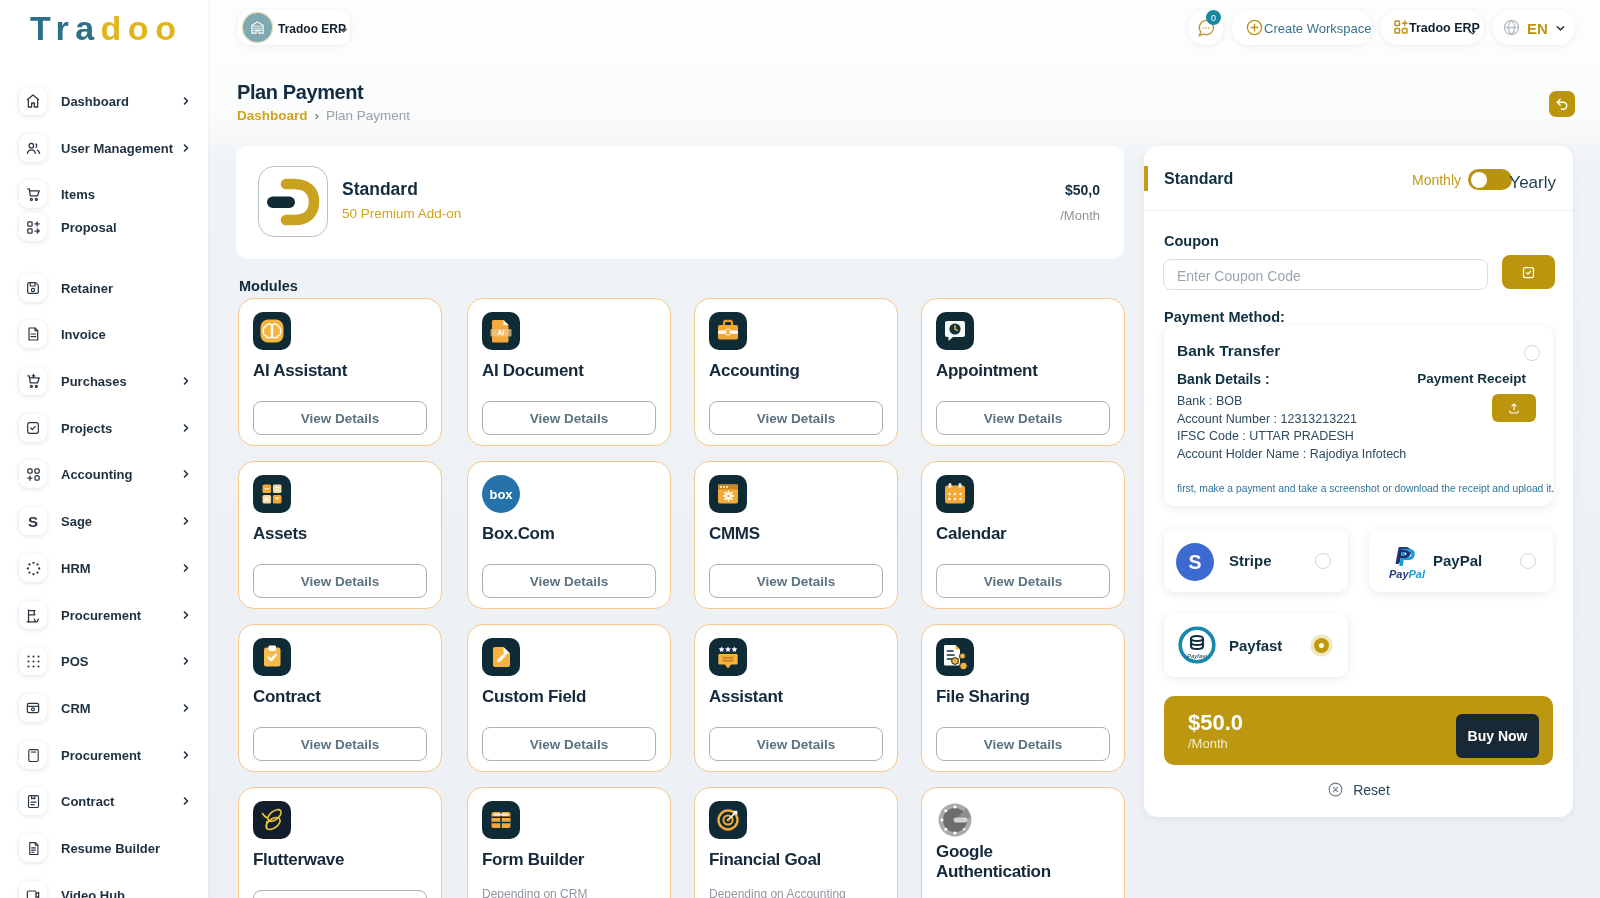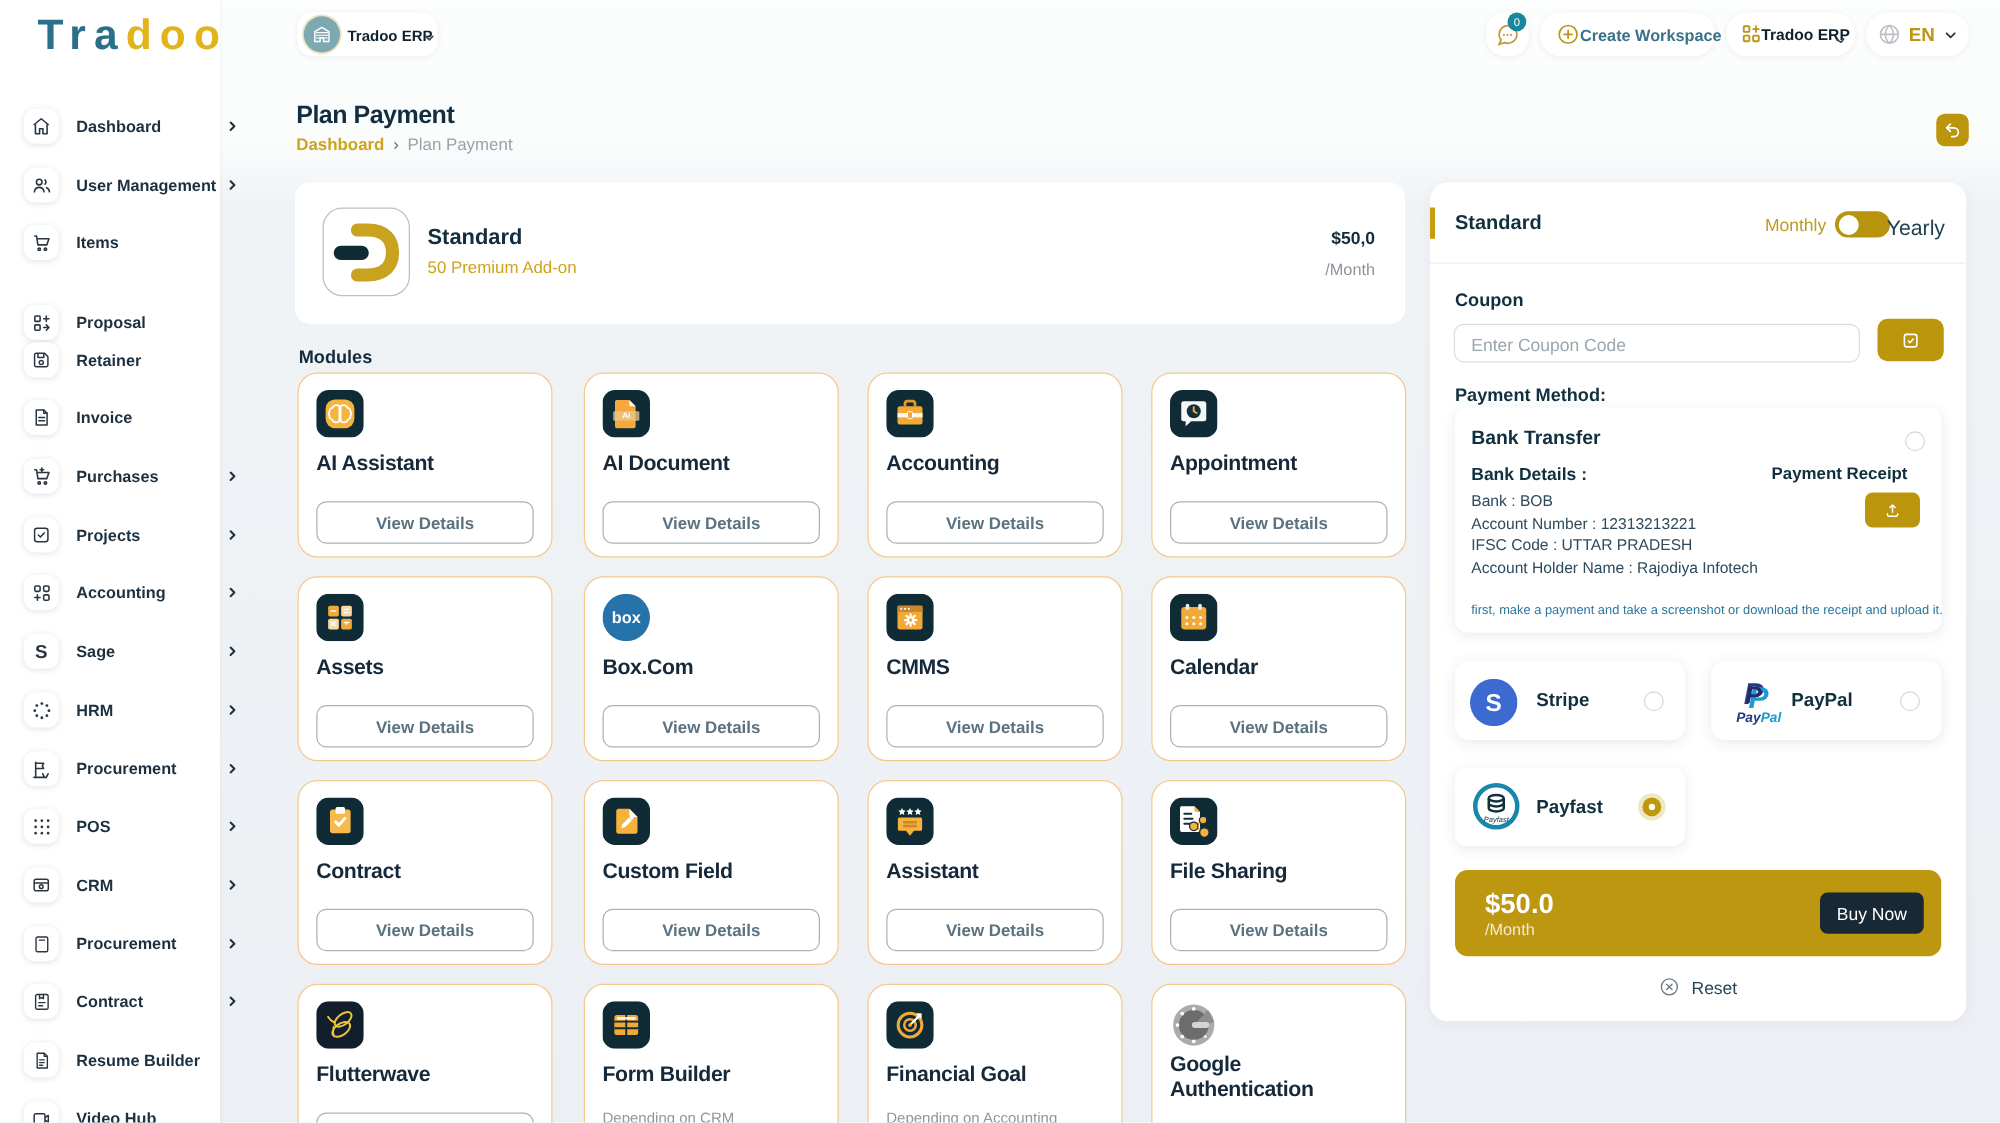--- a/index.html
+++ b/index.html
@@ -1,19 +1,19 @@
 <!DOCTYPE html>
 <html><head>
 <meta charset="utf-8">
 <style>
 * { margin:0; padding:0; box-sizing:border-box; }
 html,body { width:1600px; height:898px; overflow:hidden; font-family:"Liberation Sans", sans-serif; }
 body { background:linear-gradient(180deg,#fcfdfd 0px,#fbfcfc 112px,#f0f3f6 162px,#eceff3 898px); }
 body { position:relative; }
-.sidebar { position:absolute; left:0; top:0; width:176px; height:898px; background:#ffffff; box-shadow:1px 0 3px rgba(20,40,60,0.04); z-index:5; }
+.sidebar { position:absolute; left:0; top:0; width:208px; height:898px; background:#ffffff; box-shadow:1px 0 3px rgba(20,40,60,0.04); z-index:5; }
 .logo { position:absolute; left:30px; top:9px; font-size:34px; font-weight:700; letter-spacing:6.5px; }
 .logo .t { color:#2b7088; }
 .logo .g { color:#e2b41c; }
 .nav-item { position:absolute; left:0; width:208px; height:28px; }
 .nav-icon { position:absolute; left:19px; top:0; width:28px; height:28px; background:#fff; border-radius:9px; box-shadow:0 1px 5px rgba(30,50,70,0.14); display:flex; align-items:center; justify-content:center; color:#2a3642; }
 .nav-label { position:absolute; left:61px; top:50%; transform:translateY(-50%); font-size:13px; font-weight:700; color:#1d3040; white-space:nowrap; }
 .nav-chev { position:absolute; right:18px; top:50%; transform:translateY(-50%); width:8px; height:8px; }
 .nav-chev svg { display:block; }
 h1.page-title { position:absolute; left:237px; top:81px; font-size:20px; font-weight:700; color:#122c40; letter-spacing:-0.4px; }
 .crumbs { position:absolute; left:237px; top:108px; font-size:13.5px; }
@@ -56,21 +56,21 @@
 .bank-upload { position:absolute; right:17px; top:68px; width:44px; height:28px; background:#bb960d; border-radius:6px; display:flex; align-items:center; justify-content:center; }
 .bank-note { position:absolute; left:13px; top:157px; font-size:10.3px; color:#2b769c; white-space:nowrap; }
 .pay-card { position:absolute; width:184px; height:63px; background:#fff; border-radius:10px; box-shadow:0 2px 10px rgba(30,50,70,0.10); }
 .pay-name { position:absolute; left:65px; top:23px; font-size:15px; font-weight:700; color:#10303f; }
 .pay-radio { position:absolute; right:17px; top:24px; width:16px; height:16px; border:1px solid #d3d8db; border-radius:50%; }
 .pay-radio.sel { border:none; width:15px; height:15px; right:19px; top:24px; background:#bf990d; box-shadow:0 0 0 3.5px #efe7c2; }
 .pay-radio.sel::after { content:""; position:absolute; left:50%; top:50%; width:5px; height:5px; margin:-2.5px 0 0 -2.5px; border-radius:50%; background:#fff; }
 .price-bar { position:absolute; left:20px; top:550px; width:389px; height:69px; background:#bd970f; border-radius:10px; }
 .price-bar .amt { position:absolute; left:24px; top:14px; font-size:22px; font-weight:700; color:#fff; }
 .price-bar .per { position:absolute; left:24px; top:40px; font-size:13px; color:#f4ead0; }
-.buy-btn { position:absolute; right:14px; top:18px; width:83px; height:33px; background:#182834; border-radius:6px; color:#fff; font-size:14px; font-weight:400; display:flex; align-items:center; justify-content:center; }
+.buy-btn { position:absolute; right:14px; top:18px; width:83px; height:44px; background:#182834; border-radius:6px; color:#fff; font-size:14px; font-weight:700; display:flex; align-items:center; justify-content:center; }
 .reset-row { position:absolute; left:0; right:0; top:635px; display:flex; align-items:center; justify-content:center; gap:9px; color:#24465a; font-size:14px; }
 .back-btn { position:absolute; left:1549px; top:91px; width:26px; height:26px; background:#bb950c; border-radius:7px; display:flex; align-items:center; justify-content:center; z-index:6; }
 
 .chip { position:absolute; top:10px; height:35px; background:#fff; border-radius:16px; box-shadow:0 1px 6px rgba(30,50,70,0.07); display:flex; align-items:center; }
 .chip span { white-space:nowrap; }
 </style>
 </head>
 <body>
 
 <div class="chip" style="left:238px; width:112px; border-radius:12px;">
@@ -90,21 +90,21 @@
       <path d="M21 11.5a8.5 8.5 0 0 1-8.5 8.5c-1.2 0-2.5-.2-3.5-.7L4 21l1.8-4.3A8.5 8.5 0 1 1 21 11.5z"></path>
       <path d="M8.5 12h.1m3.3 0h.1m3.3 0h.1" stroke-width="2"></path>
     </svg>
   <div style="position:absolute; left:17px; top:0px; width:15px; height:15px; border-radius:50%; background:#17879c; color:#fff; font-size:9px; display:flex; align-items:center; justify-content:center;">0</div>
 </div>
 <div class="chip" style="left:1232px; width:140px; border-radius:17px;">
   <svg width="19" height="19" viewBox="0 0 24 24" style="position:absolute;left:13px;top:8px;" fill="none" stroke="#bd9413" stroke-width="1.7" stroke-linecap="round">
       <circle cx="12" cy="12" r="9"></circle>
       <path d="M12 8v8M8 12h8"></path>
     </svg>
-  <span style="position:absolute; left:32px; top:11px; font-size:13px; font-weight:700; color:#39708a;">Create Workspace</span>
+  <span style="position:absolute; left:32px; top:11px; font-size:13px; font-weight:400; color:#39708a;">Create Workspace</span>
 </div>
 <div class="chip" style="left:1381px; width:103px; border-radius:17px;">
   <svg width="18" height="18" viewBox="0 0 24 24" style="position:absolute;left:11px;top:8px;" fill="none" stroke="#bd9413" stroke-width="2" stroke-linecap="round">
       <rect x="4" y="4" width="6" height="6" rx="1"></rect>
       <rect x="4" y="14" width="6" height="6" rx="1"></rect>
       <rect x="14" y="14" width="6" height="6" rx="1"></rect>
       <path d="M17 4v6m-3-3h6"></path>
     </svg>
   <span style="position:absolute; left:28px; top:11px; font-size:12.5px; font-weight:700; color:#10212e;">Tradoo ERP</span>
   <svg width="9" height="9" viewBox="0 0 10 10" style="position:absolute; right:7px; top:18px;" fill="none" stroke="#3c4a55" stroke-width="1.5" stroke-linecap="round" stroke-linejoin="round">
@@ -156,21 +156,21 @@
   <div class="nav-item" style="top:180px;">
     <div class="nav-icon">
         <svg width="17" height="17" viewBox="0 0 24 24" fill="none" stroke="currentColor" stroke-width="1.8" stroke-linecap="round" stroke-linejoin="round">
           <path d="M4 4h2l1.5 10h10L20 7H7"></path>
           <circle cx="9" cy="19" r="1.4"></circle>
           <circle cx="16" cy="19" r="1.4"></circle>
         </svg>
       </div>
     <div class="nav-label">Items</div>
   </div>
-  <div class="nav-item" style="top:244px;">
+  <div class="nav-item" style="top:213px;">
     <div class="nav-icon">
         <svg width="17" height="17" viewBox="0 0 24 24" fill="none" stroke="currentColor" stroke-width="1.8" stroke-linecap="round" stroke-linejoin="round">
           <rect x="4" y="4" width="6" height="6" rx="1"></rect>
           <rect x="4" y="14" width="6" height="6" rx="1"></rect>
           <path d="M14 7h6M17 4v6"></path>
           <path d="M14 17h6m-3-3 3 3-3 3"></path>
         </svg>
       </div>
     <div class="nav-label">Proposal</div>
   </div>

